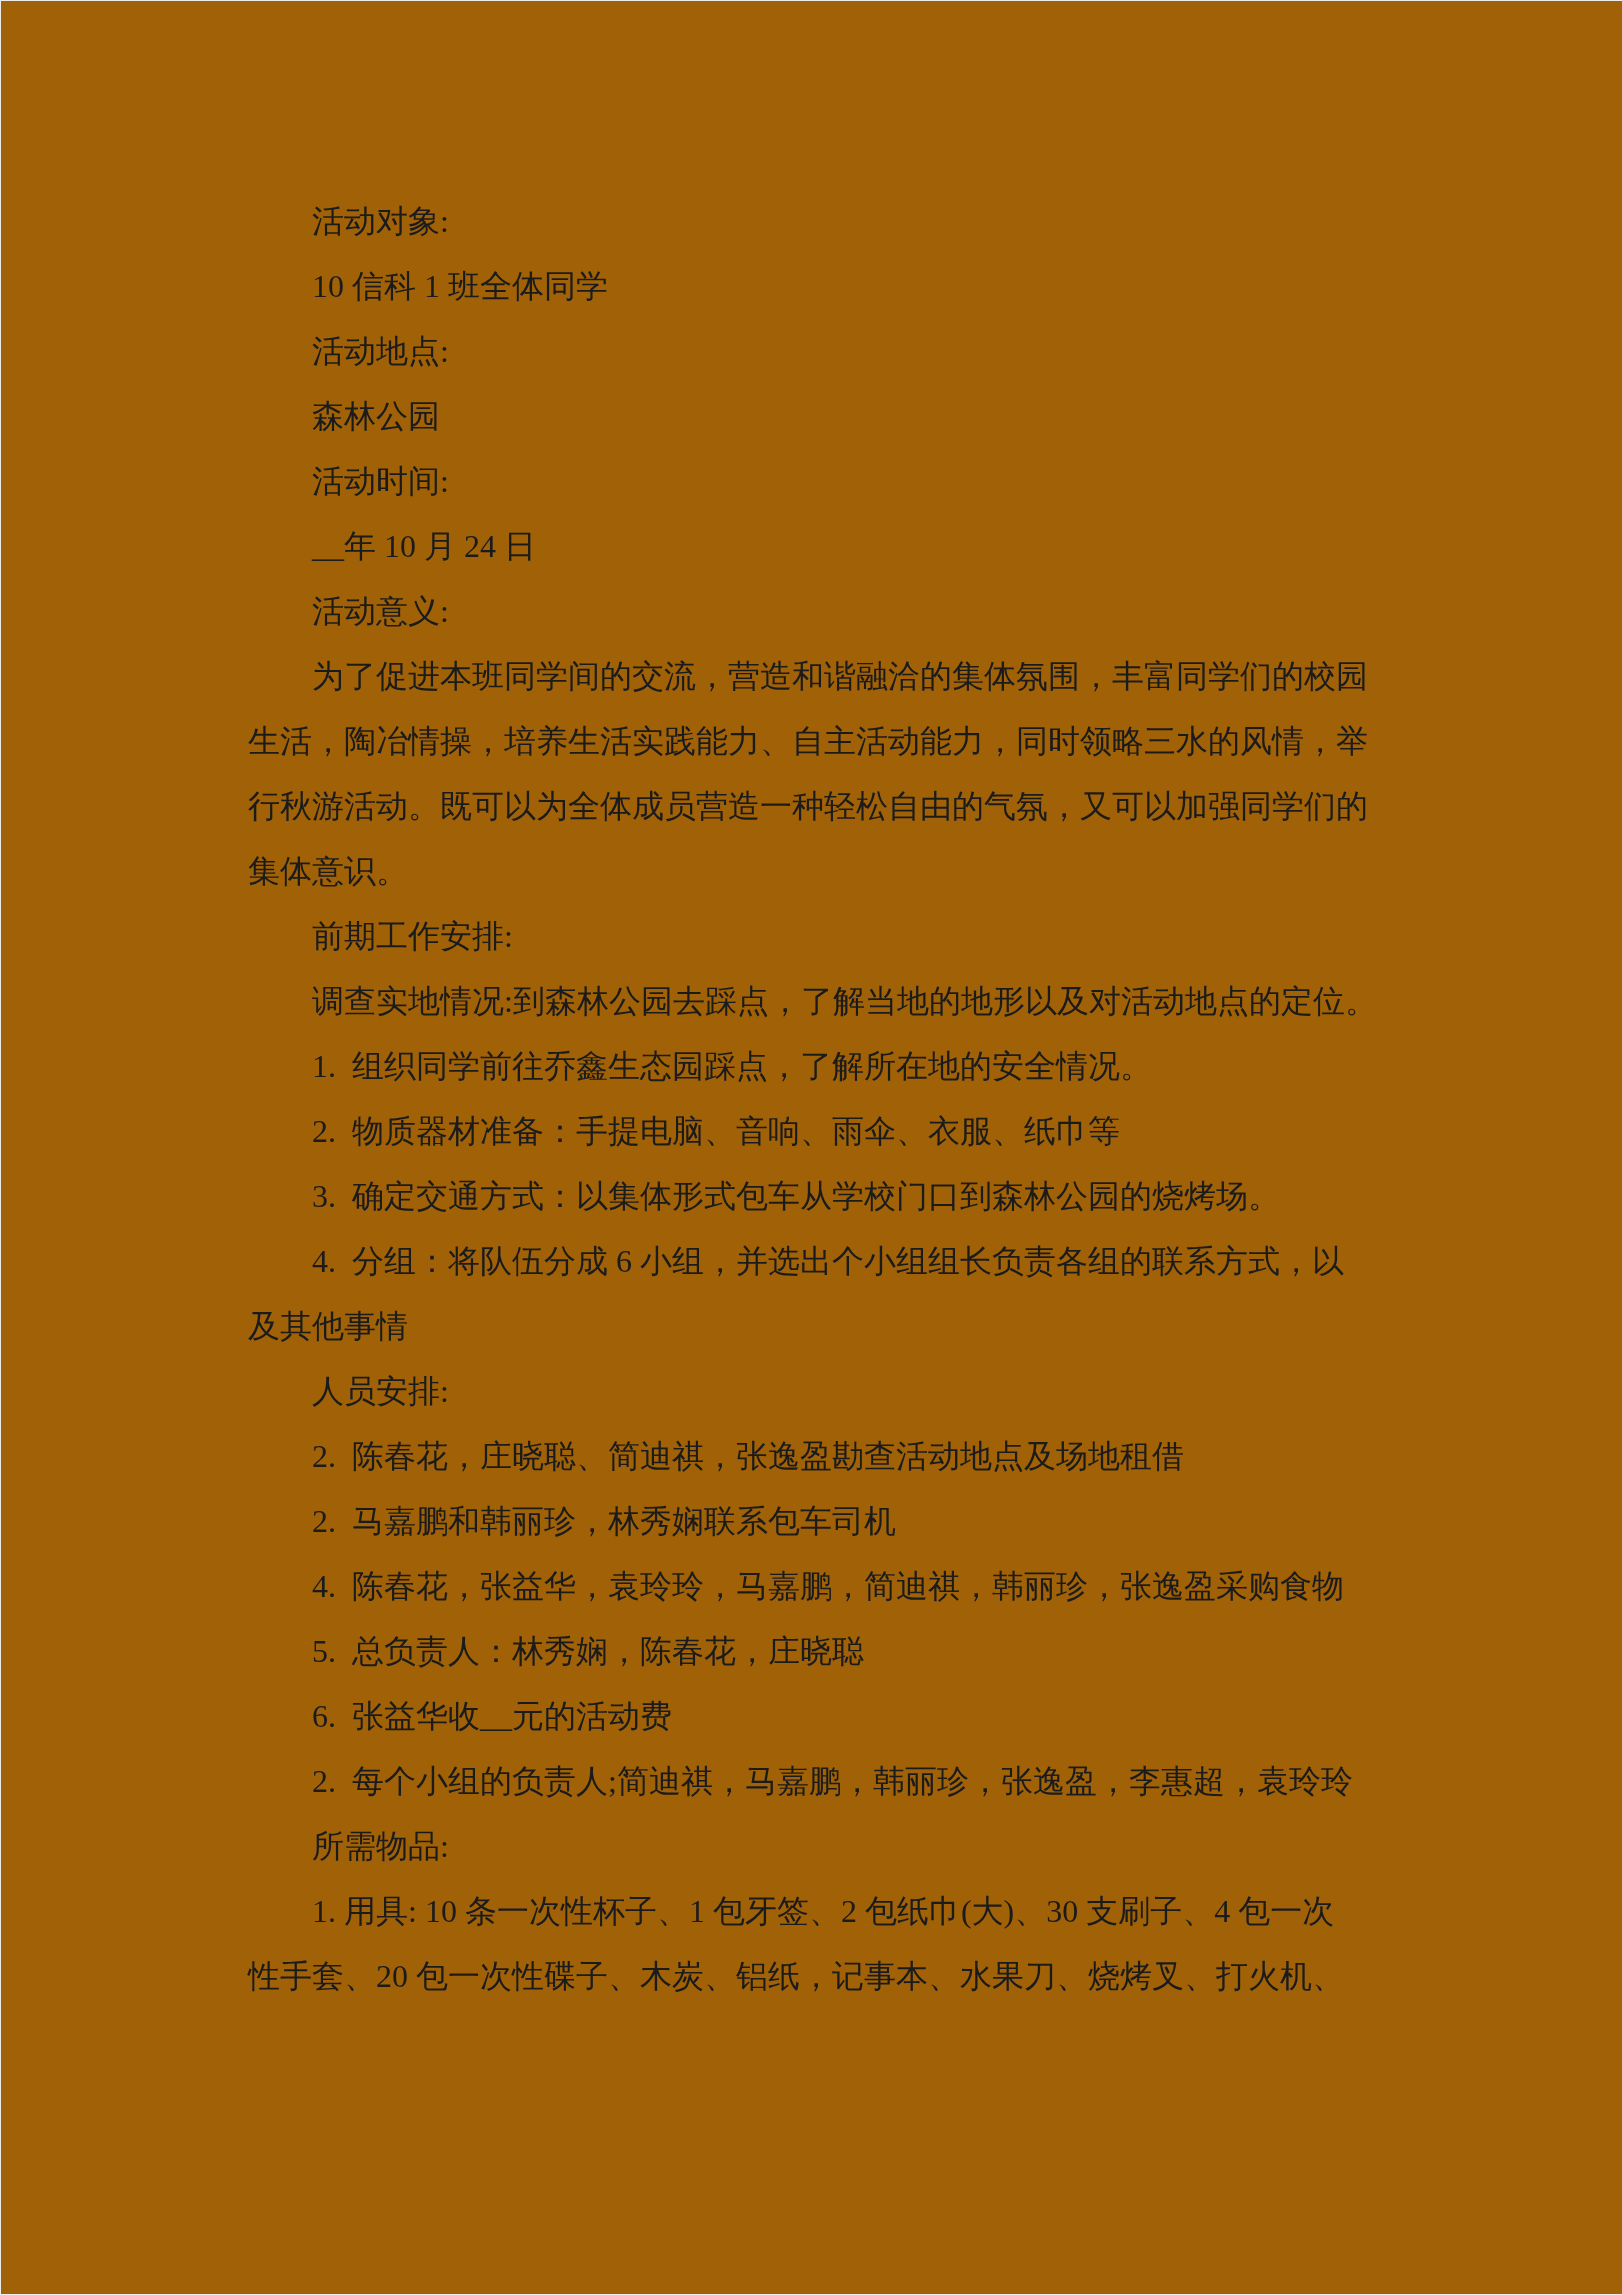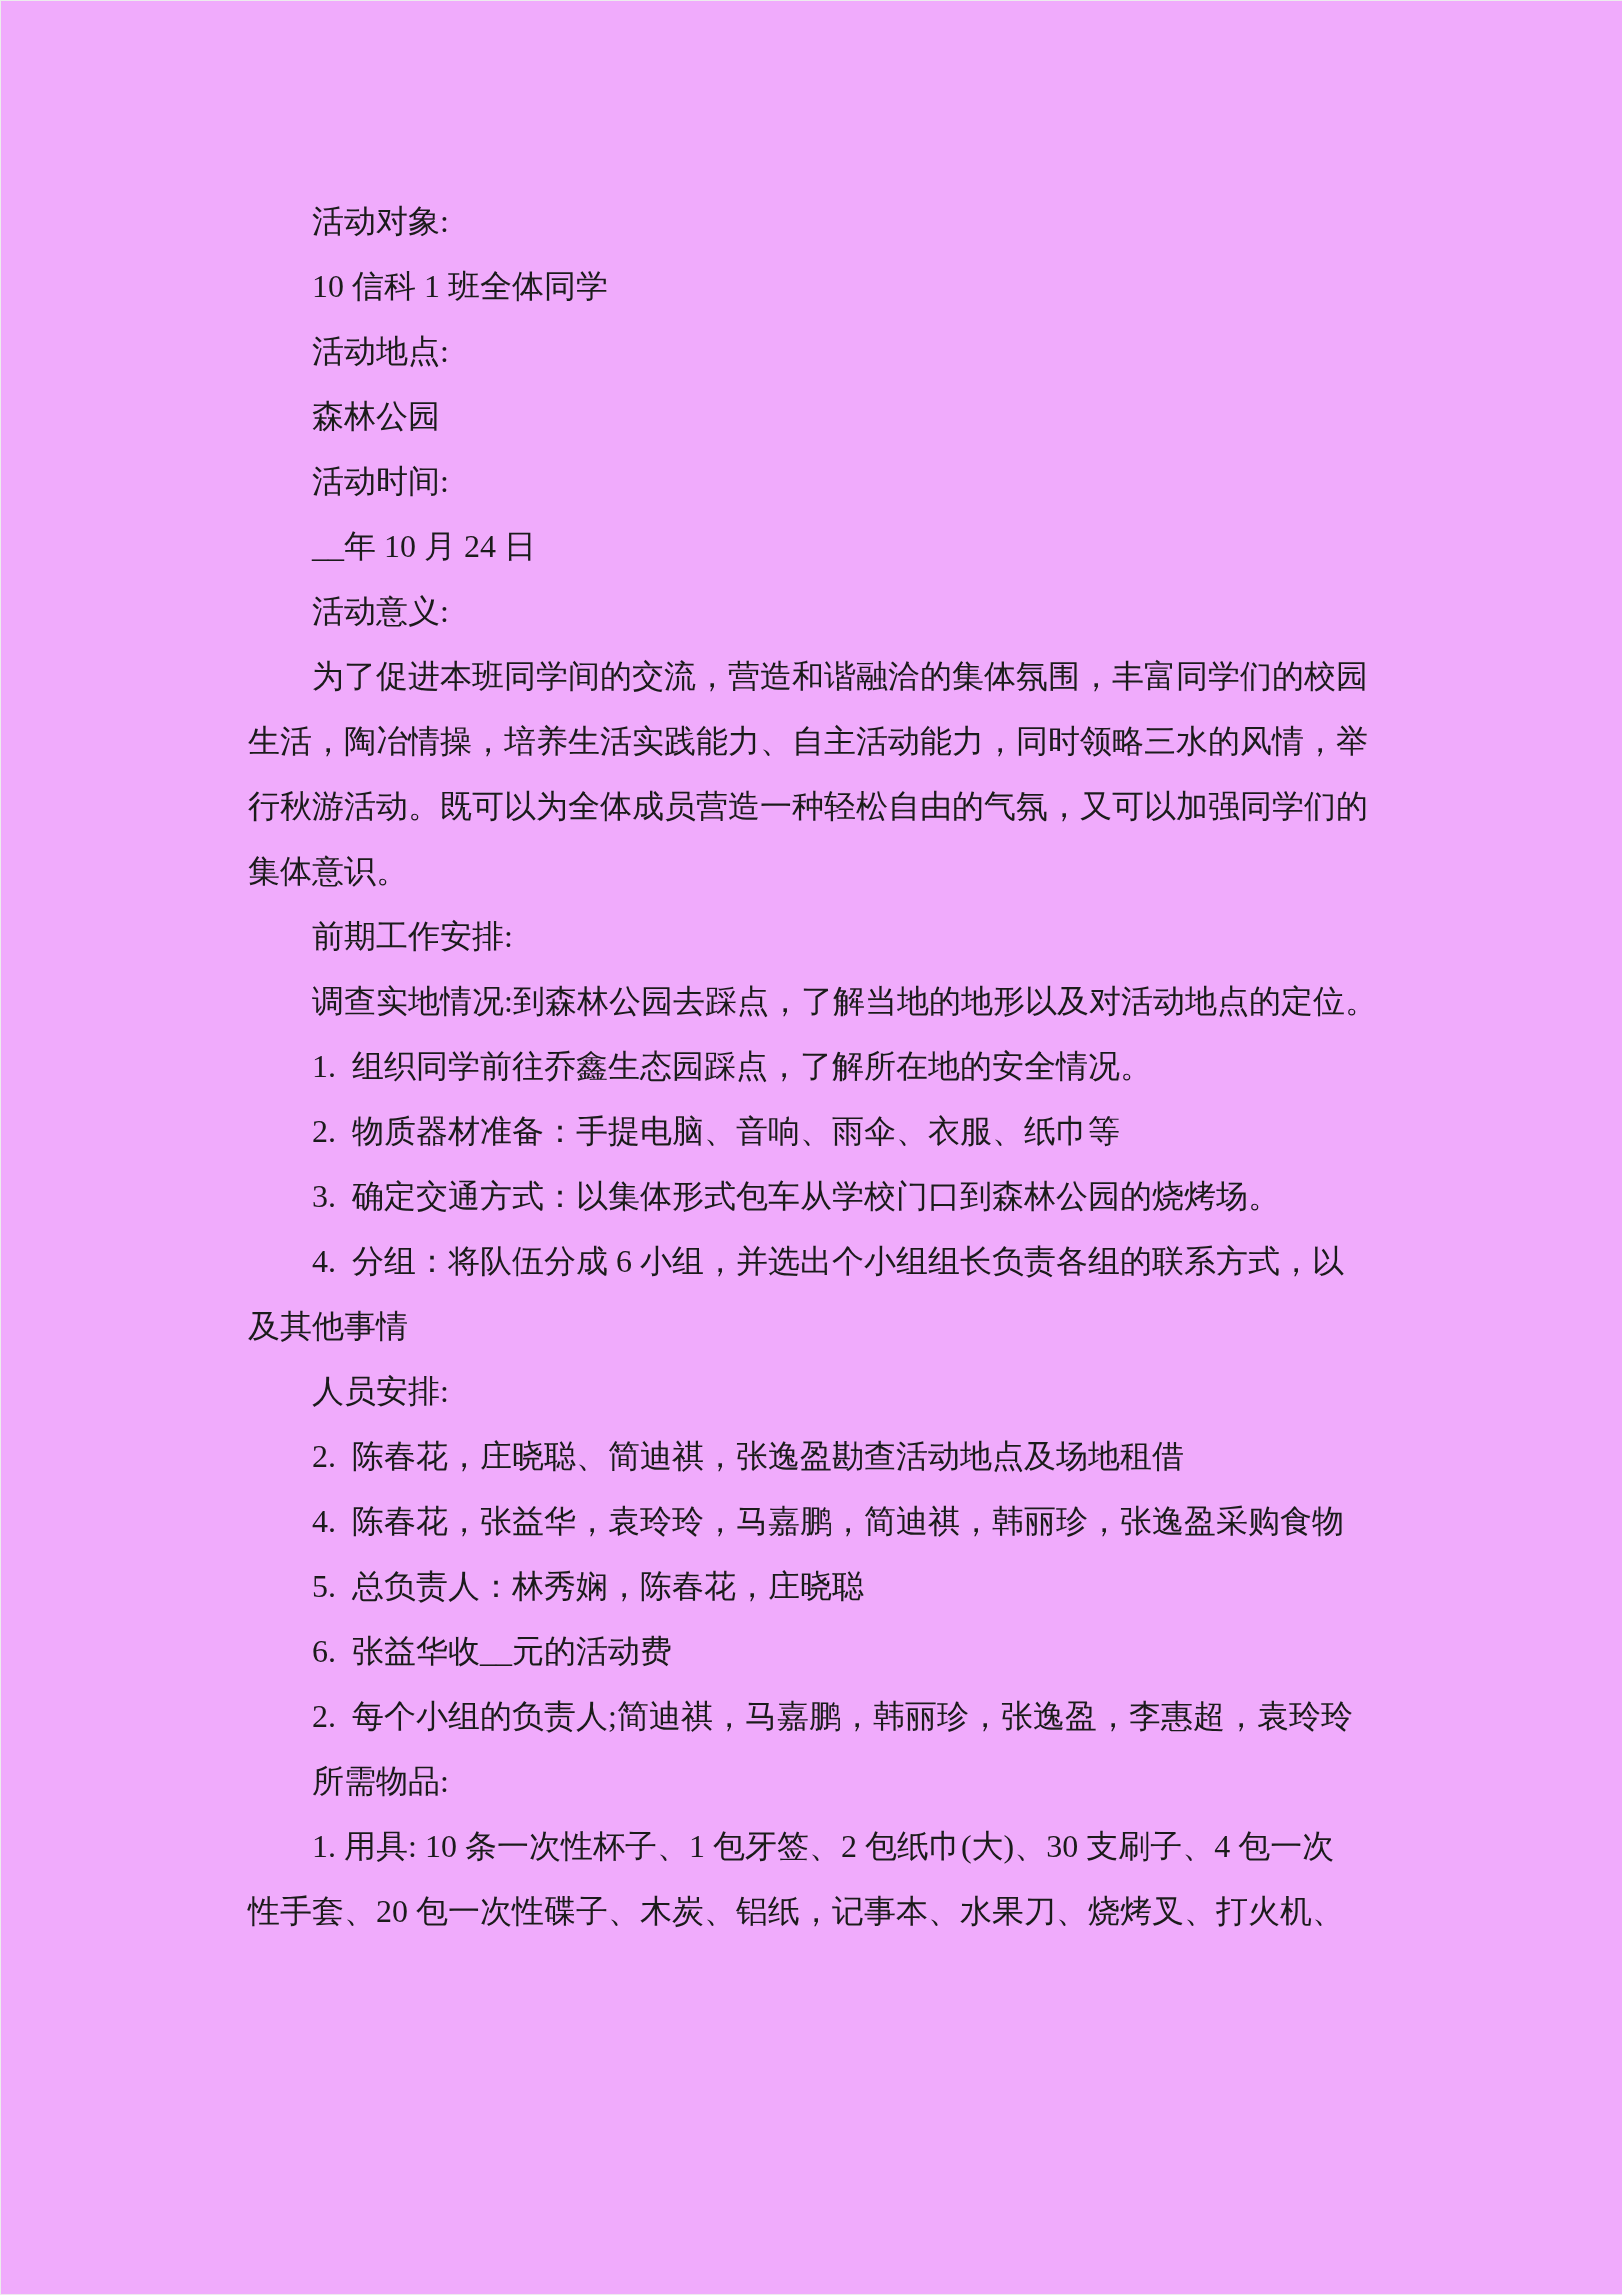--- a/index.html
+++ b/index.html
@@ -4,21 +4,21 @@
 <style>
   html, body {
     margin: 0;
     padding: 0;
     background: #ffffff;
   }
   .page {
     position: relative;
     width: 1623px;
     height: 2295px;
-    background: #f0abfc;
+    background: #a16207;
     box-sizing: border-box;
     border: 0.7px solid #ececec;
     padding: 188px 242px 0 247px;
     overflow: hidden;
   }
   .doc-body {
     width: 1134px;
   }
   .line {
     margin: 0;
@@ -51,20 +51,21 @@
       <p class="line">集体意识。</p>
       <p class="line indent">前期工作安排:</p>
       <p class="line indent">调查实地情况:到森林公园去踩点，了解当地的地形以及对活动地点的定位。</p>
       <p class="line indent">1.  组织同学前往乔鑫生态园踩点，了解所在地的安全情况。</p>
       <p class="line indent">2.  物质器材准备：手提电脑、音响、雨伞、衣服、纸巾等</p>
       <p class="line indent">3.  确定交通方式：以集体形式包车从学校门口到森林公园的烧烤场。</p>
       <p class="line indent">4.  分组：将队伍分成 6 小组，并选出个小组组长负责各组的联系方式，以</p>
       <p class="line">及其他事情</p>
       <p class="line indent">人员安排:</p>
       <p class="line indent">2.  陈春花，庄晓聪、简迪祺，张逸盈勘查活动地点及场地租借</p>
+      <p class="line indent">2.  马嘉鹏和韩丽珍，林秀娴联系包车司机</p>
       <p class="line indent">4.  陈春花，张益华，袁玲玲，马嘉鹏，简迪祺，韩丽珍，张逸盈采购食物</p>
       <p class="line indent">5.  总负责人：林秀娴，陈春花，庄晓聪</p>
       <p class="line indent">6.  张益华收__元的活动费</p>
       <p class="line indent">2.  每个小组的负责人;简迪祺，马嘉鹏，韩丽珍，张逸盈，李惠超，袁玲玲</p>
       <p class="line indent">所需物品:</p>
       <p class="line indent">1. 用具: 10 条一次性杯子、1 包牙签、2 包纸巾(大)、30 支刷子、4 包一次</p>
       <p class="line">性手套、20 包一次性碟子、木炭、铝纸，记事本、水果刀、烧烤叉、打火机、</p>
     </div>
 </div>
 

